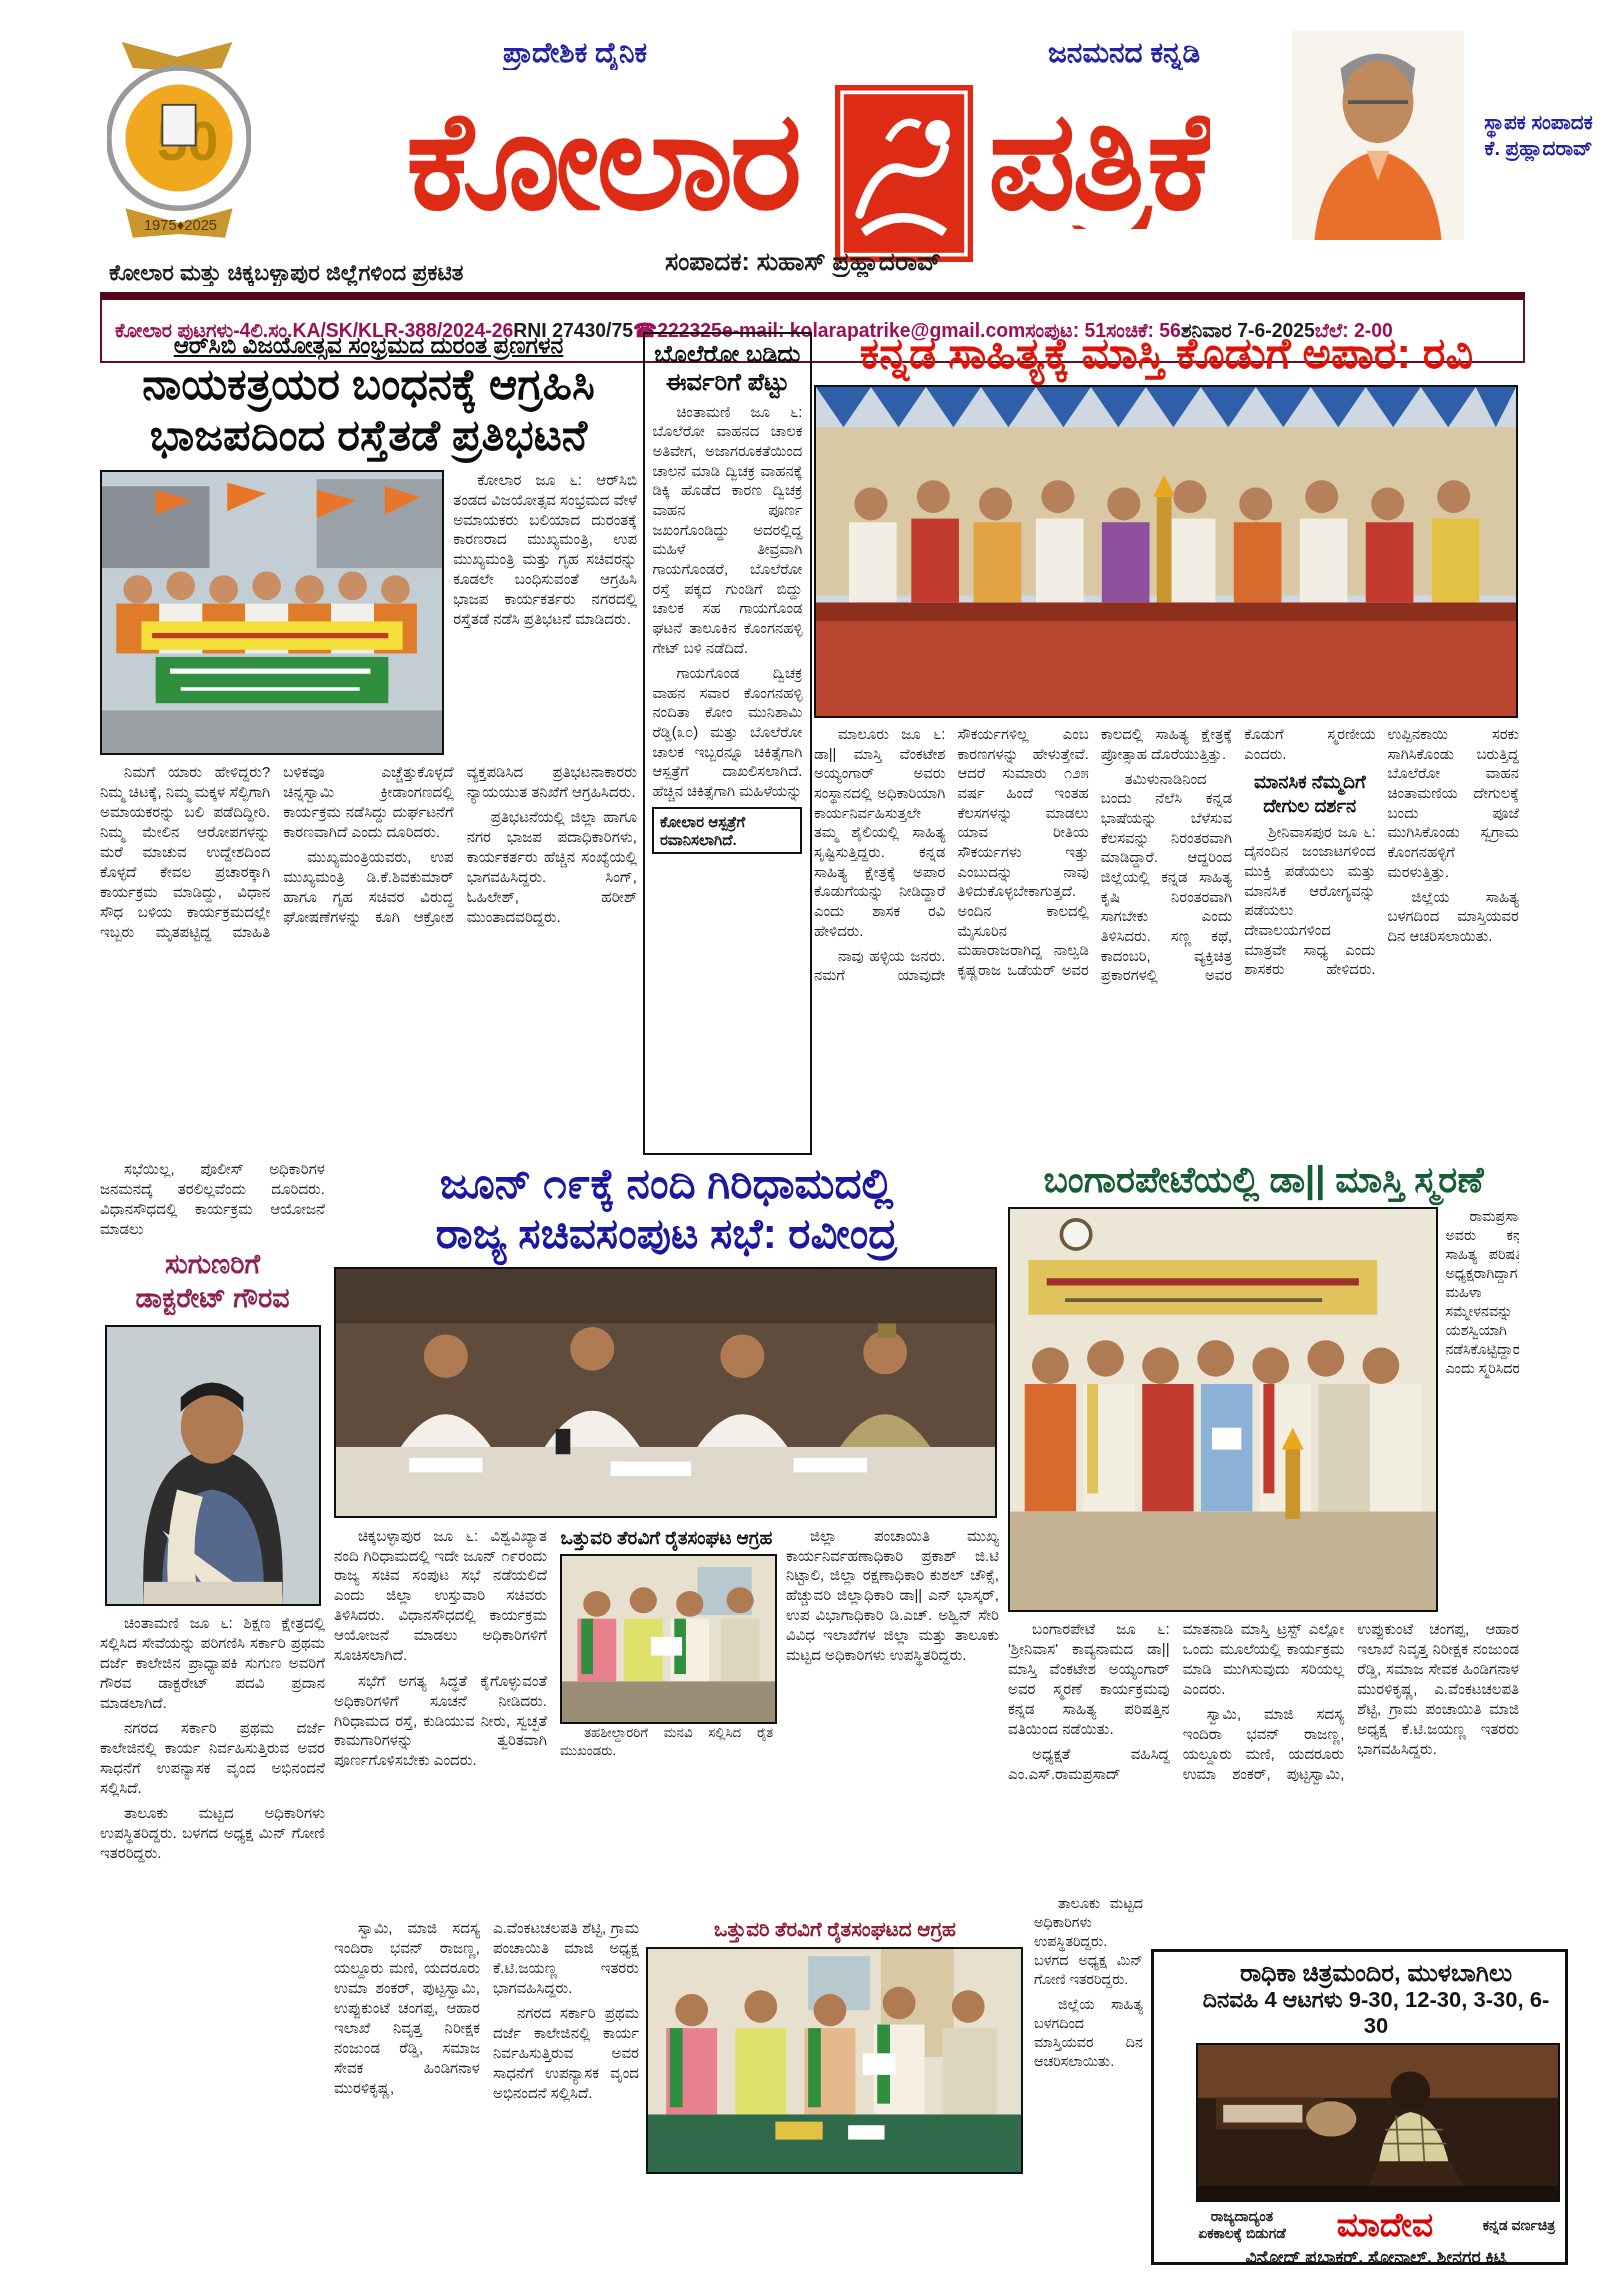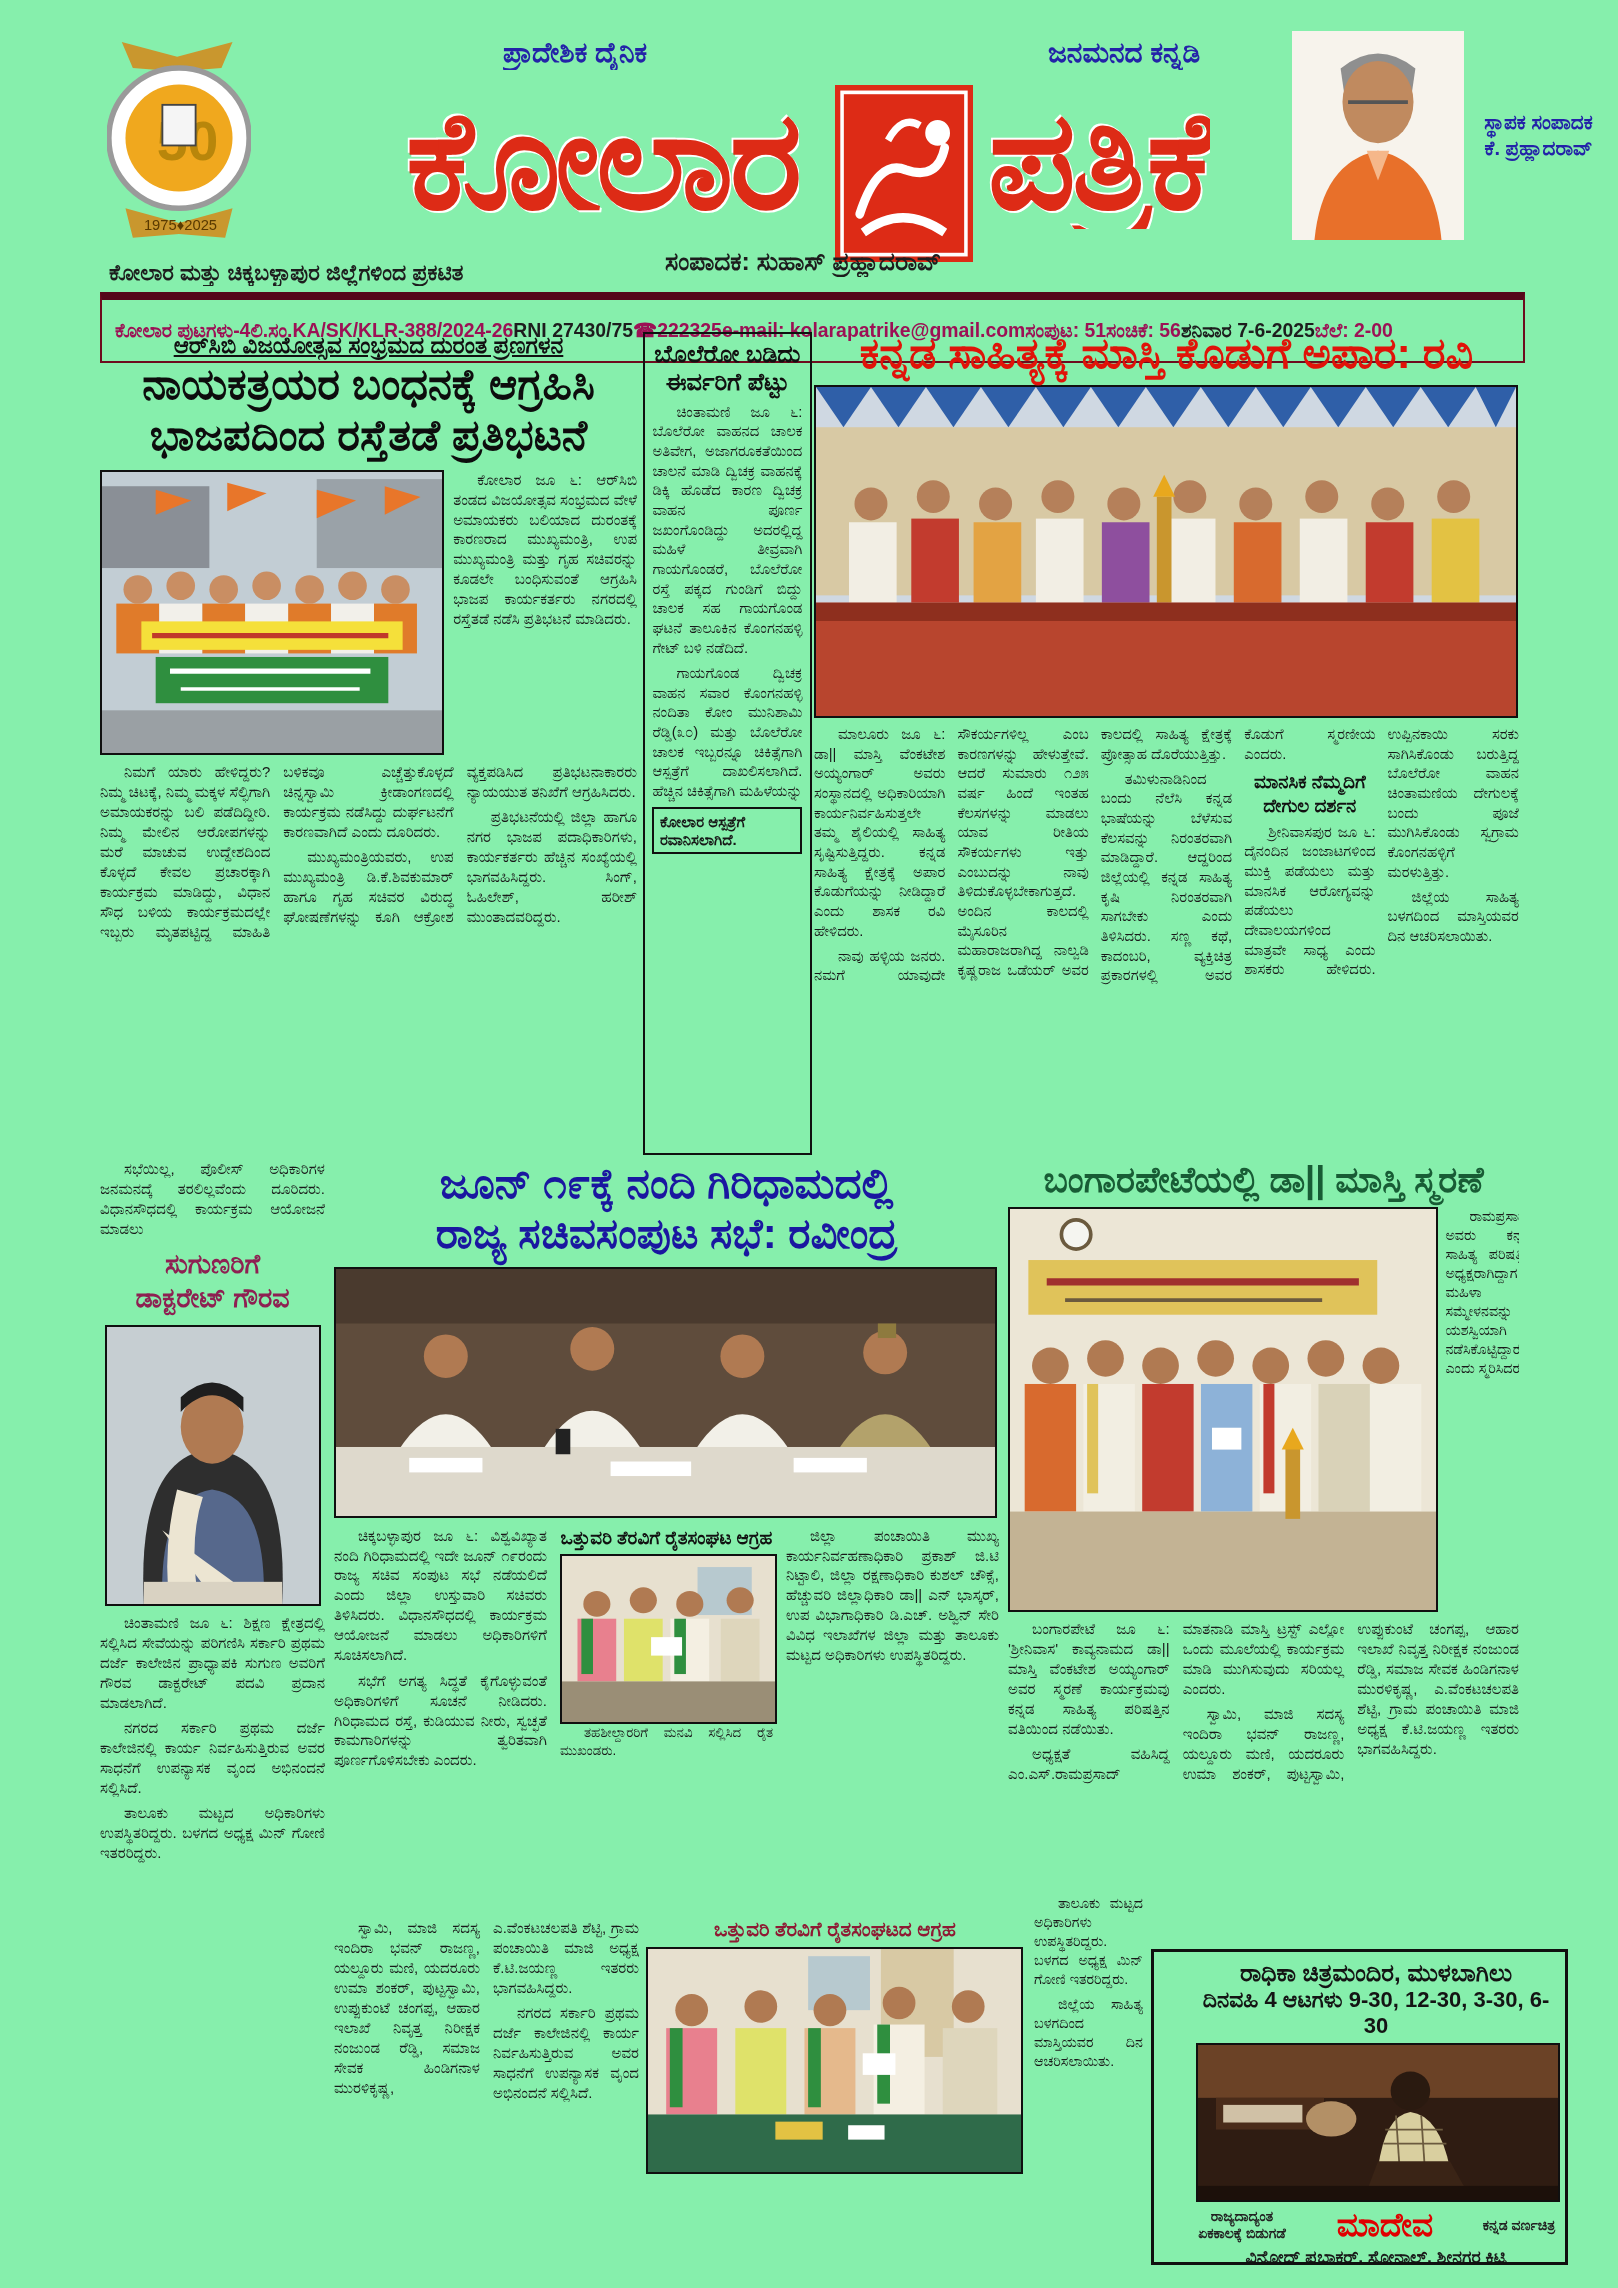--- a/index.html
+++ b/index.html
@@ -1,16 +1,16 @@
 <!DOCTYPE html>
 <html style="font-size:14.8px"><head>
 <meta charset="utf-8">
 <style>
   html,body{margin:0;padding:0;background:#e9e9e9;}
-  .page{position:relative;width:1619px;height:2289px;background:#86efac;margin:0 auto;
+  .page{position:relative;width:1619px;height:2289px;background:#ffffff;margin:0 auto;
         font-family:"Liberation Sans",sans-serif;color:#161616;overflow:hidden;}
   .abs{position:absolute;overflow:hidden;}
   
   .tagline{color:#2323a8;font-weight:bold;font-size:28px;}
   .mast-title{color:#dd2b16;font-weight:bold;font-size:137px;line-height:1;letter-spacing:-3.7px;
               text-shadow:1.8px 1.8px 0 #fff,-1.8px -1.8px 0 #fff;}
   .pub-from{font-weight:bold;font-size:22px;color:#1d1d1d;}
   .editor-line{font-weight:bold;font-size:25px;color:#1d1d1d;}
   .founder-label{color:#2323a8;font-weight:bold;font-size:20px;line-height:1.3;text-align:center;}
   

